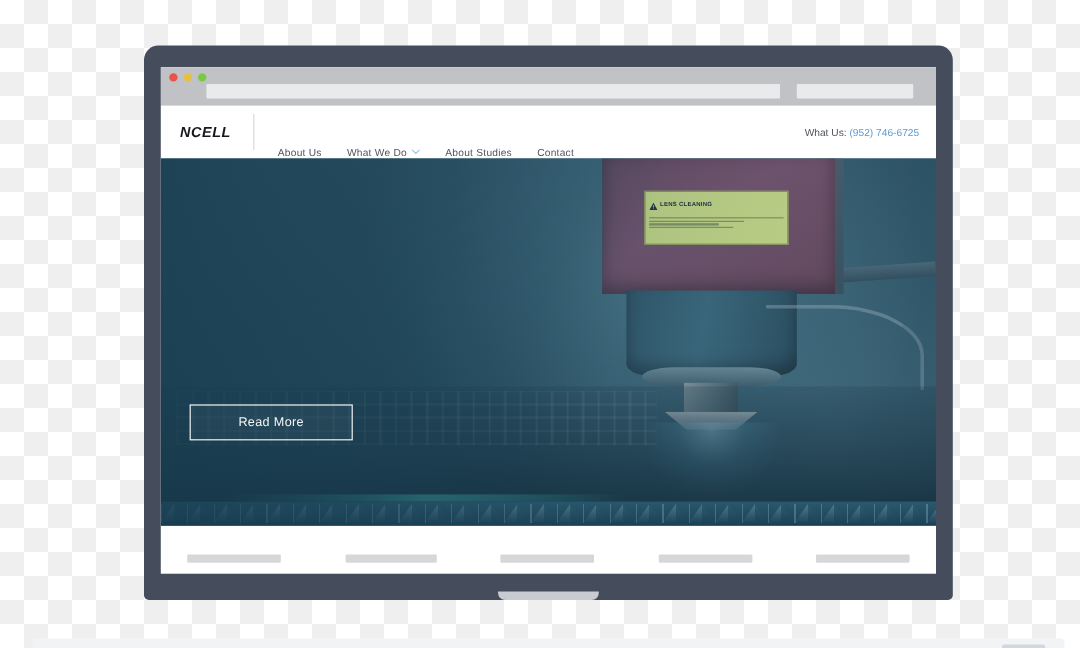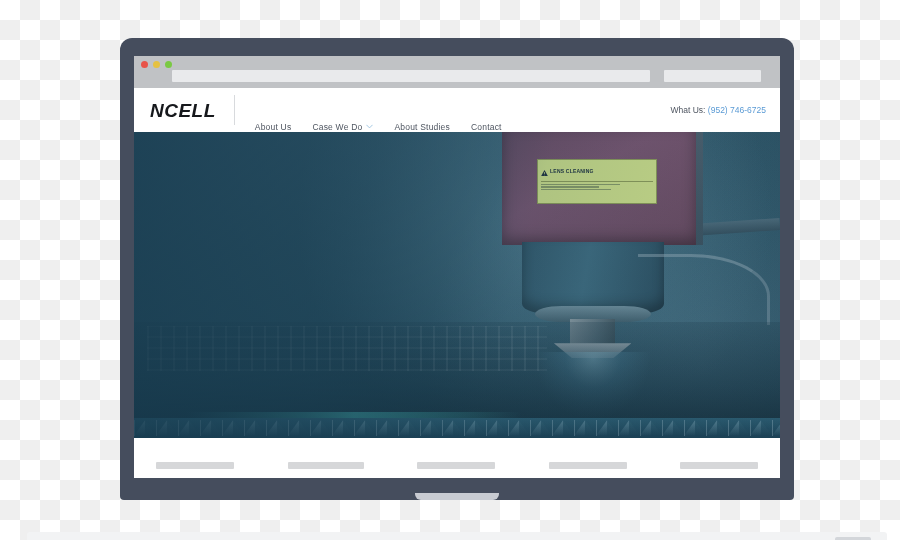--- a/index.html
+++ b/index.html
@@ -120,21 +120,21 @@
   #site-header {
     height: 44px;
     background: #ffffff;
     display: flex;
     align-items: center;
     padding: 0 14px 0 16px;
     box-sizing: border-box;
   }
   #site-logo {
     font-family: "Liberation Sans", sans-serif;
-    font-size: 19px;
+    font-size: 12px;
     font-weight: 700;
     font-style: italic;
     letter-spacing: 0.5px;
     color: #16181c;
     line-height: 1;
     padding-right: 18px;
     white-space: nowrap;
   }
   #header-divider {
     width: 1px;
@@ -452,21 +452,21 @@
         </div>
 
         <div id="site-header">
           <div id="site-logo">NCELL</div>
           <div id="header-divider"></div>
           <nav id="main-nav">
             <a class="nav-item">
               <span>About Us</span>
             </a>
             <a class="nav-item">
-              <span>Case We Do</span>
+              <span>What We Do</span>
               <span id="chevron-down-icon">
                 <svg width="7" height="7" viewBox="0 0 10 10">
                   <path d="M1 3 L5 7 L9 3" fill="none" stroke="#9dc3e0" stroke-width="1.3" stroke-linecap="round"></path>
                 </svg>
               </span>
             </a>
             <a class="nav-item">
               <span>About Studies</span>
             </a>
             <a class="nav-item">
@@ -547,20 +547,23 @@
                     <div class="tooth" style="left: 616px;"></div>
                     <div class="tooth" style="left: 638px;"></div>
                   </div>
               </div>
             </div>
           </div>
 
           <div id="hero-overlay"></div>
 
 
+          <div id="read-more-button">
+            <span>Read More</span>
+          </div>
         </div>
 
         <div id="content-strip">
           <div class="placeholder-bar pb1"></div>
           <div class="placeholder-bar pb2"></div>
           <div class="placeholder-bar pb3"></div>
           <div class="placeholder-bar pb4"></div>
           <div class="placeholder-bar pb5"></div>
         </div>
 

